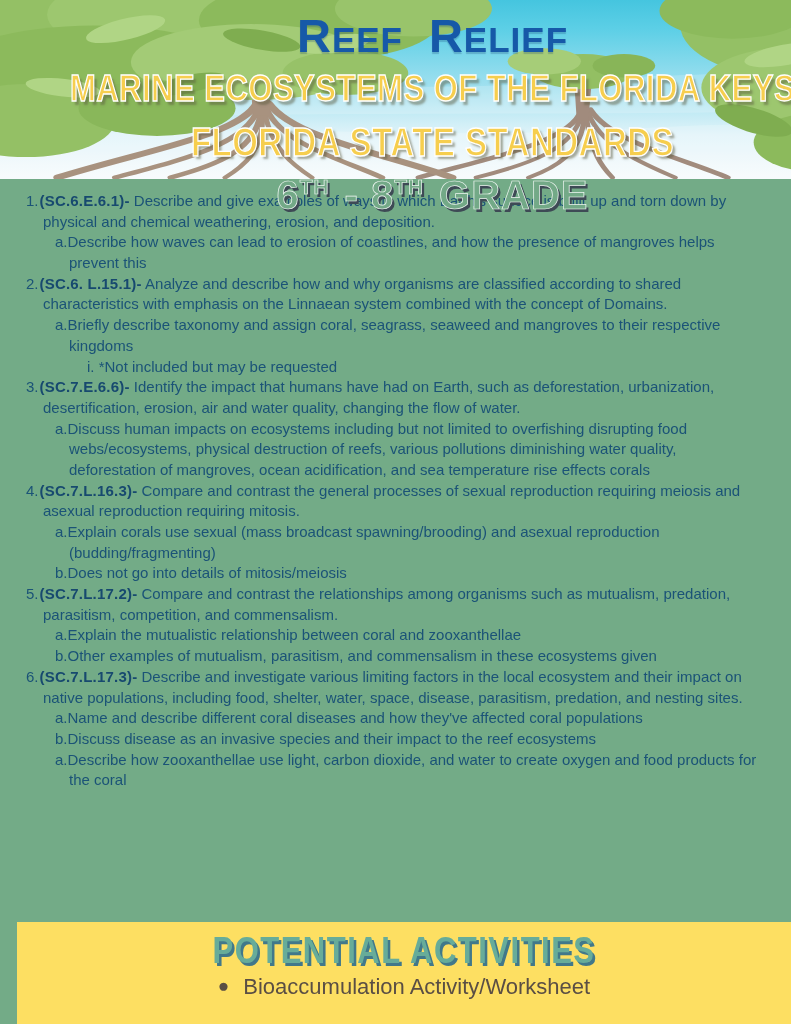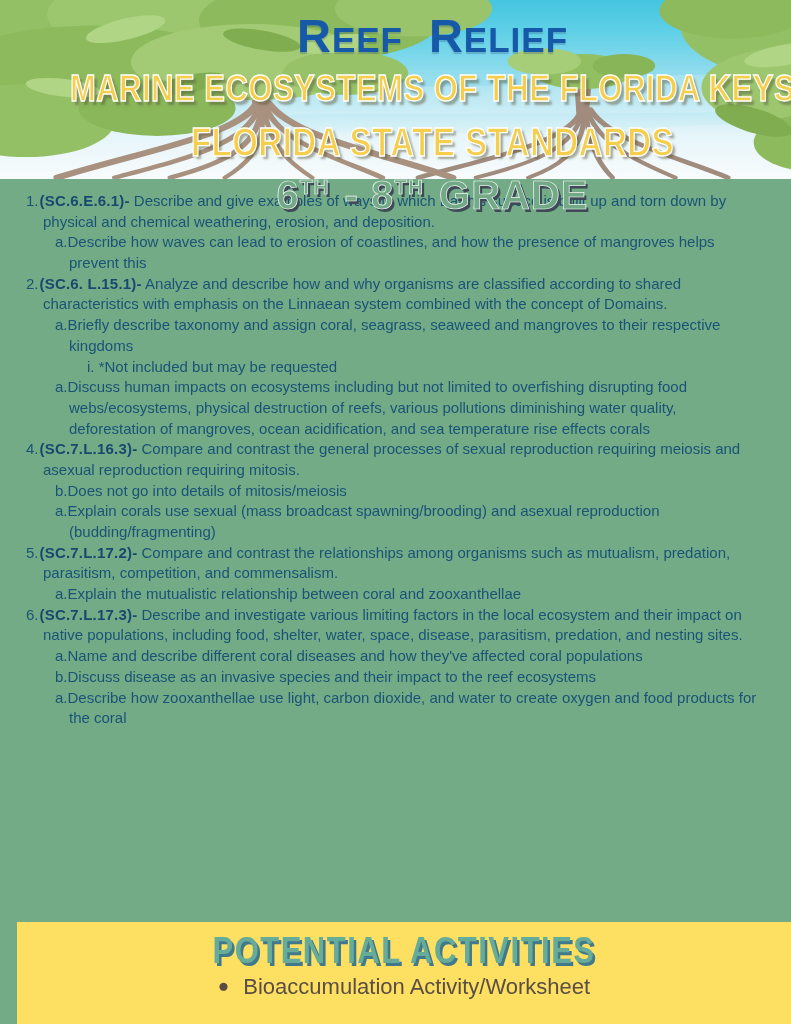--- a/index.html
+++ b/index.html
@@ -115,30 +115,32 @@
         <div class="std-item">
           <div class="std-main"><span class="std-num">1.</span><span class="std-code">(SC.6.E.6.1)-</span><span class="std-text"> Describe and give examples of ways in which Earth's surface is built up and torn down by physical and chemical weathering, erosion, and deposition.</span></div>
           <div class="std-sub"><span class="sub-label">a.</span><span class="sub-text">Describe how waves can lead to erosion of coastlines, and how the presence of mangroves helps prevent this</span></div>
         </div>
         <div class="std-item">
           <div class="std-main"><span class="std-num">2.</span><span class="std-code">(SC.6. L.15.1)-</span><span class="std-text"> Analyze and describe how and why organisms are classified according to shared characteristics with emphasis on the Linnaean system combined with the concept of Domains.</span></div>
           <div class="std-sub"><span class="sub-label">a.</span><span class="sub-text">Briefly describe taxonomy and assign coral, seagrass, seaweed and mangroves to their respective kingdoms</span></div>
           <div class="std-subsub"><span class="subsub-label">i. </span><span class="subsub-text">*Not included but may be requested</span></div>
         </div>
         <div class="std-item">
+          <div class="std-main"><span class="std-num">3.</span><span class="std-code">(SC.7.E.6.6)-</span><span class="std-text"> Identify the impact that humans have had on Earth, such as deforestation, urbanization, desertification, erosion, air and water quality, changing the flow of water.</span></div>
           <div class="std-sub"><span class="sub-label">a.</span><span class="sub-text">Discuss human impacts on ecosystems including but not limited to overfishing disrupting food webs/ecosystems, physical destruction of reefs, various pollutions diminishing water quality, deforestation of mangroves, ocean acidification, and sea temperature rise effects corals</span></div>
         </div>
         <div class="std-item">
           <div class="std-main"><span class="std-num">4.</span><span class="std-code">(SC.7.L.16.3)-</span><span class="std-text"> Compare and contrast the general processes of sexual reproduction requiring meiosis and asexual reproduction requiring mitosis.</span></div>
+          <div class="std-sub"><span class="sub-label">a.</span><span class="sub-text">Explain corals use sexual (mass broadcast spawning/brooding) and asexual reproduction (budding/fragmenting)</span></div>
           <div class="std-sub"><span class="sub-label">b.</span><span class="sub-text">Does not go into details of mitosis/meiosis</span></div>
-          <div class="std-sub"><span class="sub-label">a.</span><span class="sub-text">Explain corals use sexual (mass broadcast spawning/brooding) and asexual reproduction (budding/fragmenting)</span></div>
         </div>
         <div class="std-item">
           <div class="std-main"><span class="std-num">5.</span><span class="std-code">(SC.7.L.17.2)-</span><span class="std-text"> Compare and contrast the relationships among organisms such as mutualism, predation, parasitism, competition, and commensalism.</span></div>
           <div class="std-sub"><span class="sub-label">a.</span><span class="sub-text">Explain the mutualistic relationship between coral and zooxanthellae</span></div>
+          <div class="std-sub"><span class="sub-label">b.</span><span class="sub-text">Other examples of mutualism, parasitism, and commensalism in these ecosystems given</span></div>
         </div>
         <div class="std-item">
           <div class="std-main"><span class="std-num">6.</span><span class="std-code">(SC.7.L.17.3)-</span><span class="std-text"> Describe and investigate various limiting factors in the local ecosystem and their impact on native populations, including food, shelter, water, space, disease, parasitism, predation, and nesting sites.</span></div>
           <div class="std-sub"><span class="sub-label">a.</span><span class="sub-text">Name and describe different coral diseases and how they've affected coral populations</span></div>
           <div class="std-sub"><span class="sub-label">b.</span><span class="sub-text">Discuss disease as an invasive species and their impact to the reef ecosystems</span></div>
         </div>
         <div class="std-item">
           <div class="std-sub"><span class="sub-label">a.</span><span class="sub-text">Describe how zooxanthellae use light, carbon dioxide, and water to create oxygen and food products for the coral</span></div>
         </div>
       </div>

